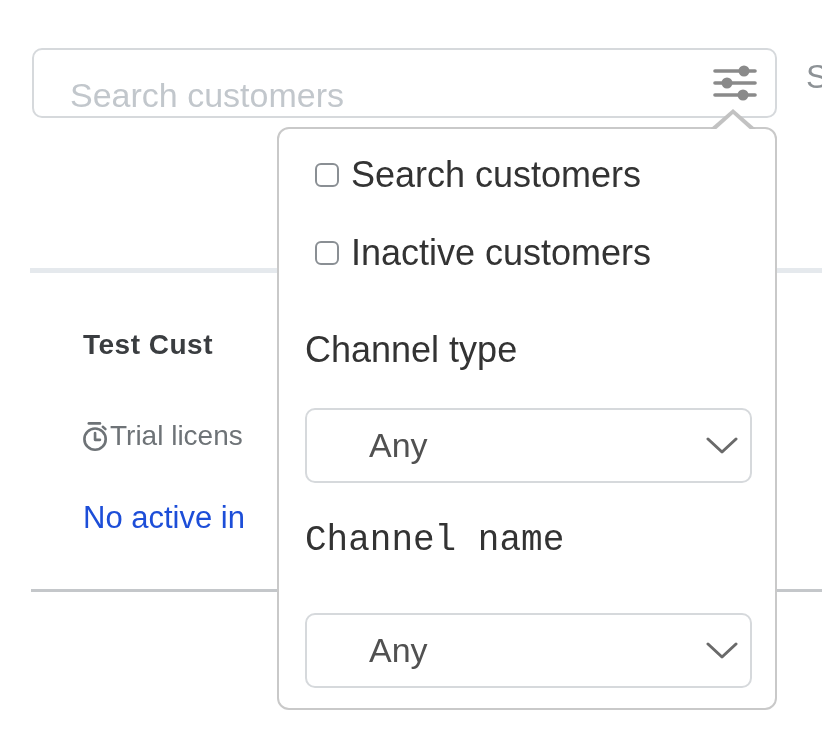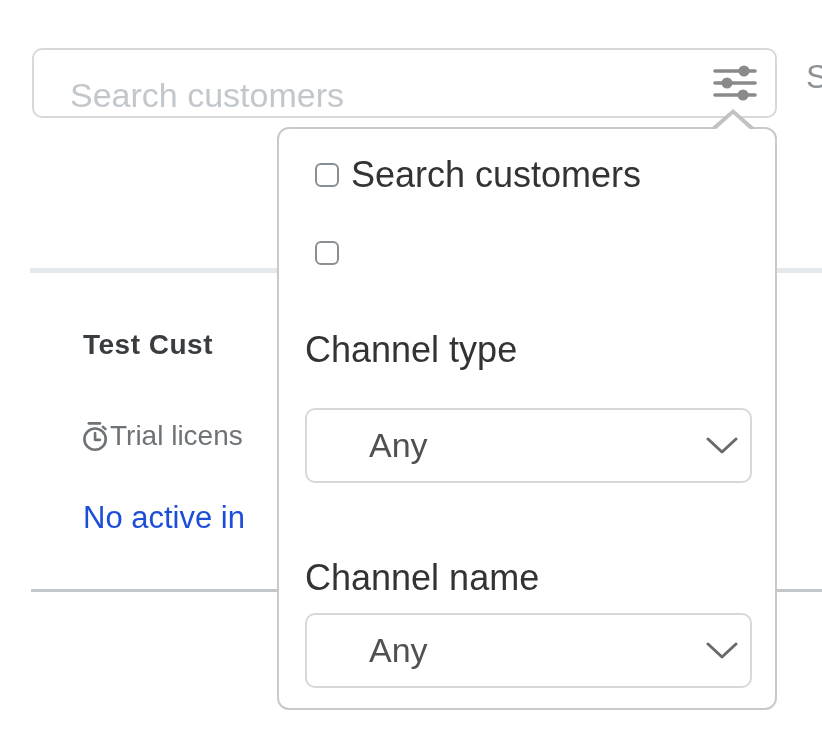--- a/index.html
+++ b/index.html
@@ -45,21 +45,21 @@
   .checkbox-row { position:absolute; left:36px; height:46px; display:flex;
                   align-items:center; gap:12px; cursor:pointer; }
   .checkbox-row.row-1 { top:23px; }
   .checkbox-row.row-2 { top:101px; }
   .checkbox-box { width:24px; height:24px; border:2px solid #8a8f94; border-radius:6px;
                   background:#fff; flex:none; }
   .checkbox-label { font-size:36px; color:#333; white-space:nowrap; }
 
   .field-label { position:absolute; left:26px; font-size:36px; color:#333; white-space:nowrap; }
   .label-license { top:200px; }
-  .label-channel { top:428px; }
+  .label-channel { top:391px;font-family:Liberation Mono, monospace; }
 
   .select { position:absolute; left:26px; width:447px; height:75px;
             border:2px solid #d6d9dc; border-radius:10px; background:#fff;
             display:flex; align-items:center; cursor:pointer; }
   .select-license { top:279px; }
   .select-channel { top:484px; }
   .select-value { flex:1; font-size:34px; color:#515151; padding-left:25px; white-space:nowrap;margin-left:37px; }
   .select-chevron { margin-right:12px; flex:none; display:block; }
 </style>
 </head>
@@ -110,20 +110,21 @@
   <div class="caret-outer"></div>
   <div class="caret-inner"></div>
 
   <div class="checkbox-row row-1">
     <span class="checkbox-box"></span>
     <span class="checkbox-label">Search customers</span>
   </div>
 
   <div class="checkbox-row row-2">
     <span class="checkbox-box"></span>
+    <span class="checkbox-label">Inactive customers</span>
   </div>
 
   <div class="field-label label-license">Channel type</div>
 
   <div class="select select-license">
     <span class="select-value">Any</span>
     <svg class="select-chevron" width="32" height="18" viewBox="0 0 32 18" fill="none">
       <polyline points="2,2 16,15 30,2" stroke="#6a6a6a" stroke-width="3" fill="none" stroke-linecap="round" stroke-linejoin="round"></polyline>
     </svg>
   </div>

